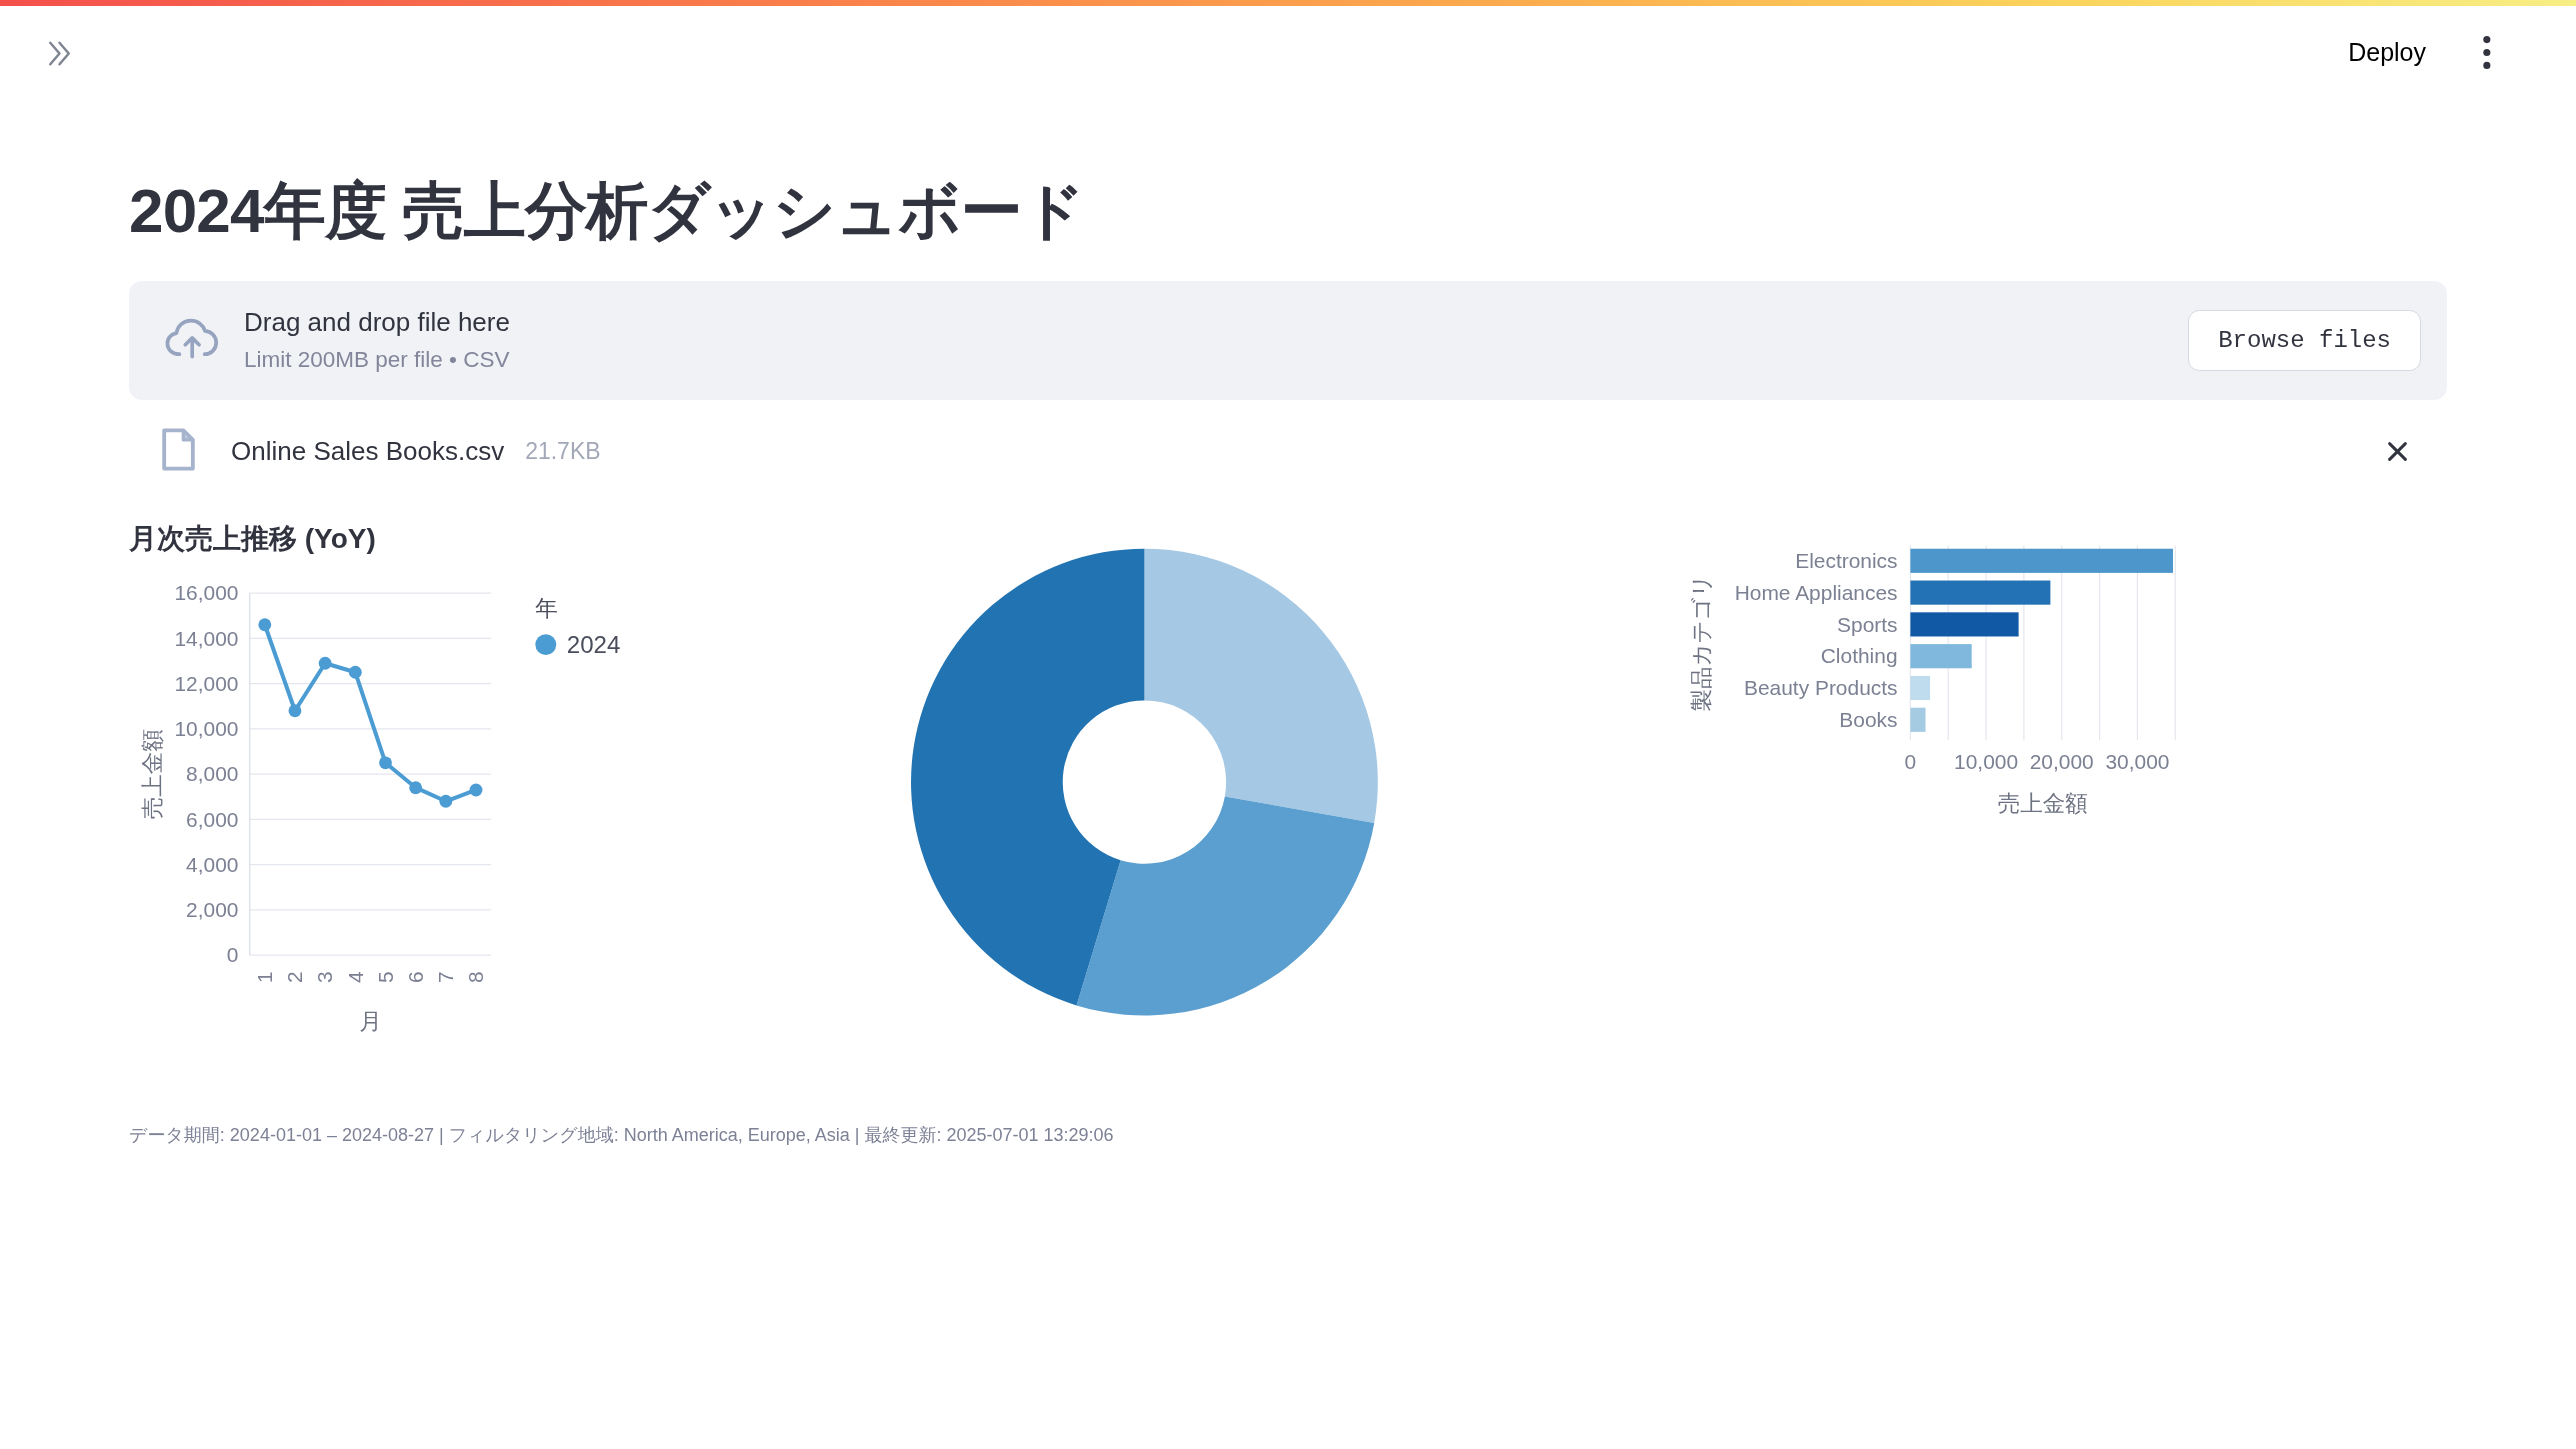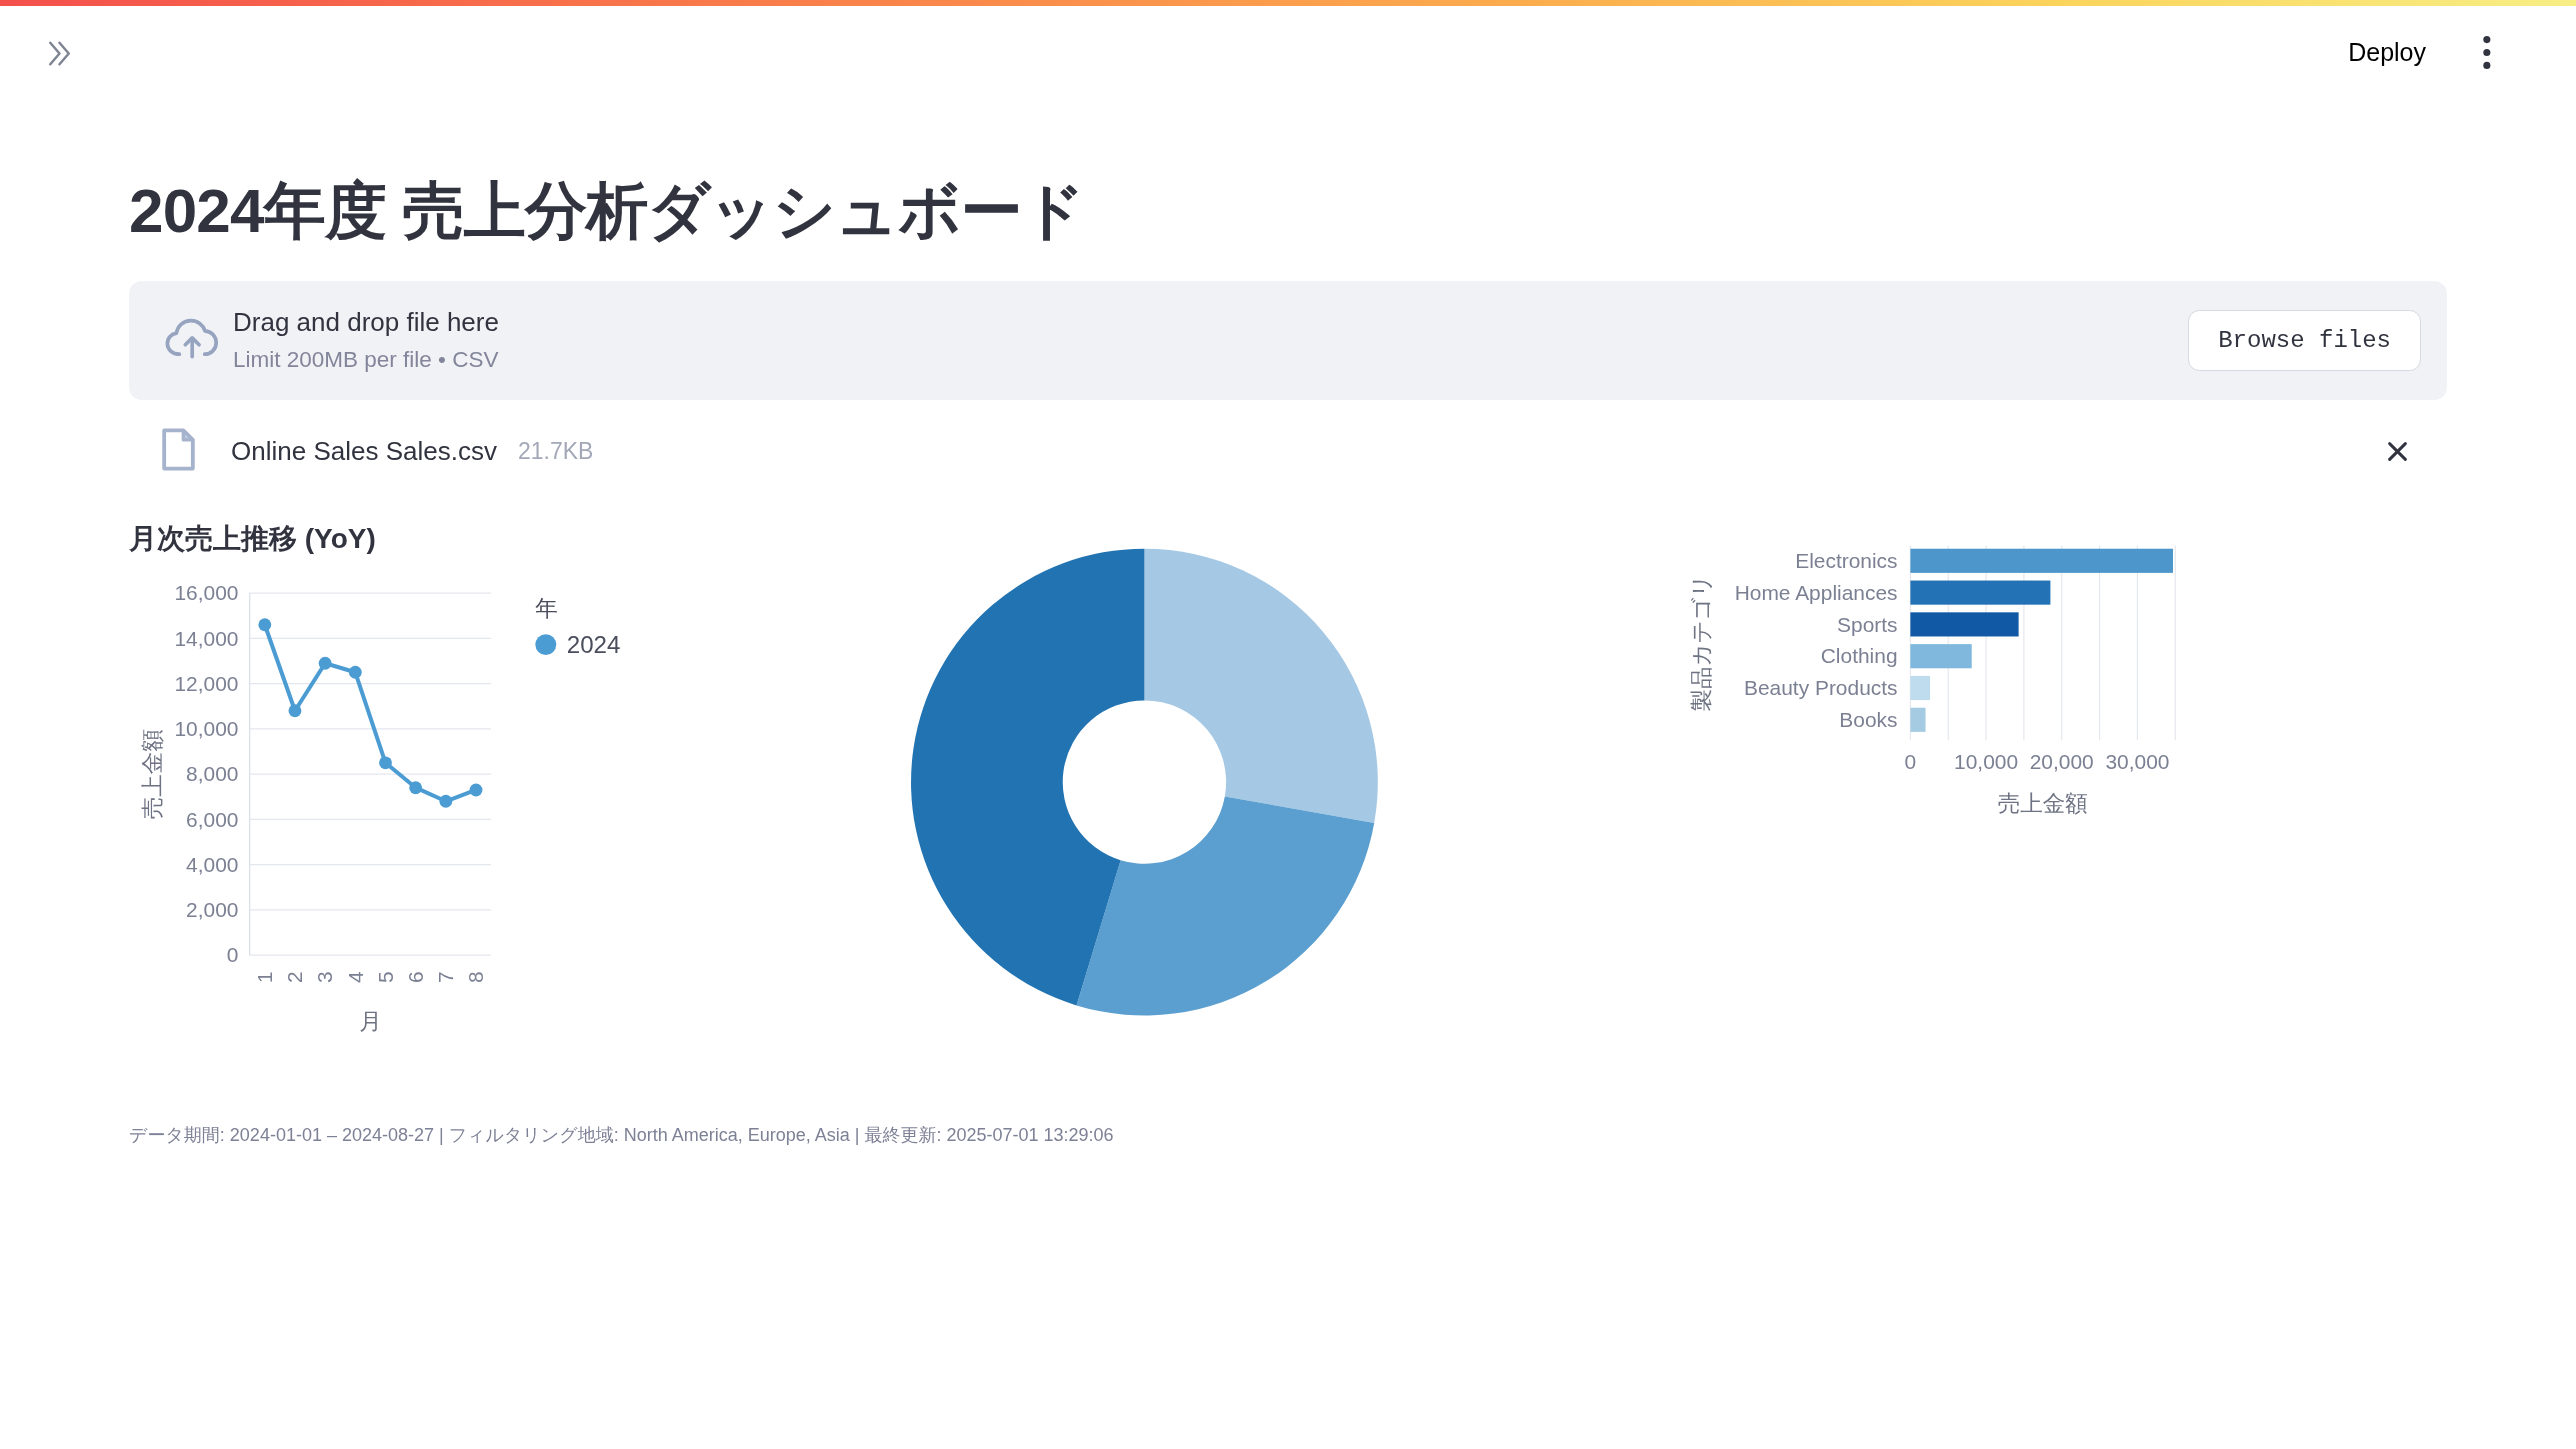--- a/index.html
+++ b/index.html
@@ -11,21 +11,21 @@
     display:flex;align-items:center;justify-content:center;}
   .header-right{position:absolute;right:72px;top:24px;display:flex;align-items:center;gap:43px;}
   .deploy{font-size:25px;color:#000000;cursor:pointer;}
   .kebab{width:35px;height:45px;display:flex;align-items:center;justify-content:center;cursor:pointer;}
   main{position:absolute;left:129px;top:95px;width:2318px;}
   .page-title{font-size:62px;font-weight:700;letter-spacing:-0.8px;margin:77px 0 0 0;line-height:1.25;color:#31333F;}
   .subtitle{margin-top:24px;font-size:24px;color:#31333F;}
   .uploader{margin-top:31px;height:119px;background:#f0f2f6;border-radius:13px;
     display:flex;align-items:center;padding:0 26px;box-sizing:border-box;cursor:pointer;}
   .cloud{margin-left:8px;flex:0 0 auto;}
-  .up-texts{margin-left:10px;flex:1 1 auto;}
+  .up-texts{margin-left:21px;flex:1 1 auto;}
   .drop{font-size:26px;color:#31333F;}
   .limit{font-size:22.5px;color:#83869a;margin-top:9.7px;}
   .browse-btn{flex:0 0 auto;background:#ffffff;border:0.8px solid #d5d9e2;border-radius:11.3px;
     font-size:24px;color:#31333F;padding:16px 29px;cursor:pointer;font-family:Liberation Mono, monospace;}
   .file-row{margin-top:14.5px;height:74px;display:flex;align-items:center;padding:0 26px 0 8px;box-sizing:border-box;}
   .file-icon{margin-left:24px;flex:0 0 auto;}
   .file-name{margin-left:35px;font-size:26px;color:#31333F;}
   .file-size{margin-left:21px;font-size:23px;color:#a3a8b8;}
   .spacer{flex:1 1 auto;}
   .close-btn{flex:0 0 auto;width:48px;height:48px;display:flex;align-items:center;justify-content:center;cursor:pointer;}
@@ -80,21 +80,21 @@
     <button class="browse-btn">Browse files</button>
   </div>
 
   <div class="file-row">
     <span class="file-icon">
       <svg width="35" height="45" viewBox="0 0 22 28" fill="none">
         <path d="M2 2 L14 2 L20 8 L20 26 L2 26 Z" stroke="#a6b3cc" stroke-width="2.4" stroke-linejoin="round" fill="#ffffff"></path>
         <path d="M14 2 L14 8 L20 8 Z" fill="#bccadf" stroke="#a6b3cc" stroke-width="2" stroke-linejoin="round"></path>
       </svg>
     </span>
-    <span class="file-name">Online Sales Sales.csv</span>
+    <span class="file-name">Online Sales Books.csv</span>
     <span class="file-size">21.7KB</span>
     <span class="spacer"></span>
     <span class="close-btn">
       <svg width="27" height="27" viewBox="0 0 24 24" stroke="#31333F" stroke-width="2.6" stroke-linecap="round">
         <path d="M5 5 L19 19"></path>
           <path d="M19 5 L5 19"></path>
       </svg>
     </span>
   </div>
 

